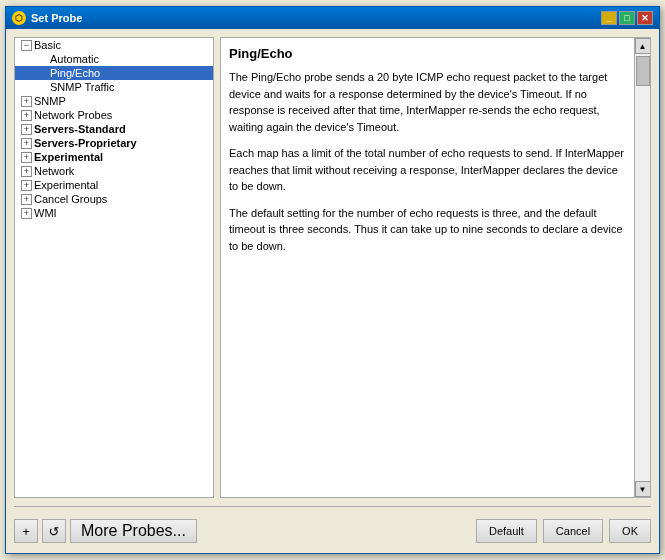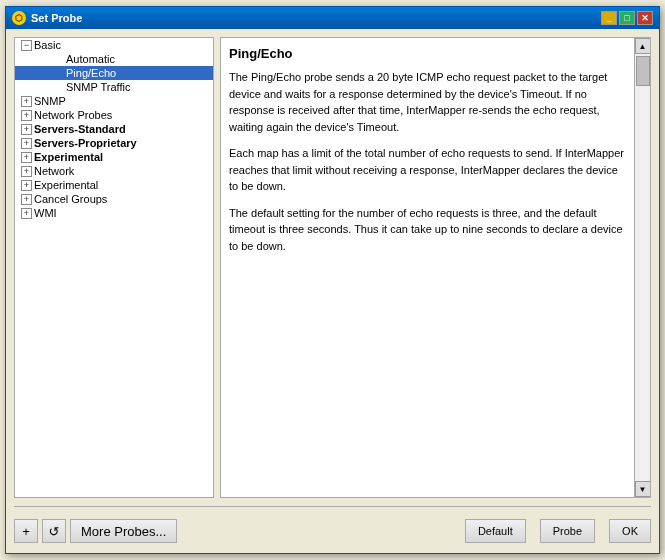--- a/index.html
+++ b/index.html
@@ -97,21 +97,21 @@
       align-items: center;
       padding: 1px 0;
       cursor: pointer;
       white-space: nowrap;
     }
     .tree-item.selected {
       background: #316ac5;
       color: white;
     }
     .tree-indent-1 { padding-left: 4px; }
-    .tree-indent-2 { padding-left: 36px; }
+    .tree-indent-2 { padding-left: 20px; }
     .tree-label {
       font-size: 11px;
     }
     .expander-box {
       width: 11px;
       height: 11px;
       border: 1px solid #888;
       background: white;
       display: flex;
       align-items: center;
@@ -172,21 +172,21 @@
       padding: 4px 0 2px 0;
     }
     .bottom-left {
       display: flex;
       gap: 4px;
       align-items: center;
     }
     .bottom-right {
       margin-left: auto;
       display: flex;
-      gap: 14px;
+      gap: 6px;
       align-items: center;
     }
     .btn {
       height: 24px;
       padding: 0 12px;
       background: linear-gradient(to bottom, #f0f0f0, #d8d8d8);
       border: 1px solid #aaa;
       cursor: pointer;
       font-size: 11px;
       font-family: Tahoma, Arial, sans-serif;
@@ -202,21 +202,21 @@
       align-items: center;
       justify-content: center;
       font-size: 13px;
     }
     .btn-probes {
       height: 24px;
       padding: 0 10px;
       background: linear-gradient(to bottom, #f0f0f0, #d8d8d8);
       border: 1px solid #aaa;
       cursor: pointer;
-      font-size: 13px;
+      font-size: 16px;
       font-family: Tahoma, Arial, sans-serif;
     }
     .separator-line {
       border: none;
       border-top: 1px solid #aaa;
       margin: 2px 0;
     }
   </style>
 </head>
 <body>
@@ -322,18 +322,18 @@
 
     <hr class="separator-line">
     <div class="bottom-toolbar">
       <div class="bottom-left">
         <button class="btn-icon">+</button>
         <button class="btn-icon">↺</button>
         <button class="btn-probes">More Probes...</button>
       </div>
       <div class="bottom-right">
         <button class="btn">Default</button>
-        <button class="btn">Probe</button>
+        <button class="btn">Cancel</button>
         <button class="btn">OK</button>
       </div>
     </div>
   </div>
 </div>
 
 </body></html>

